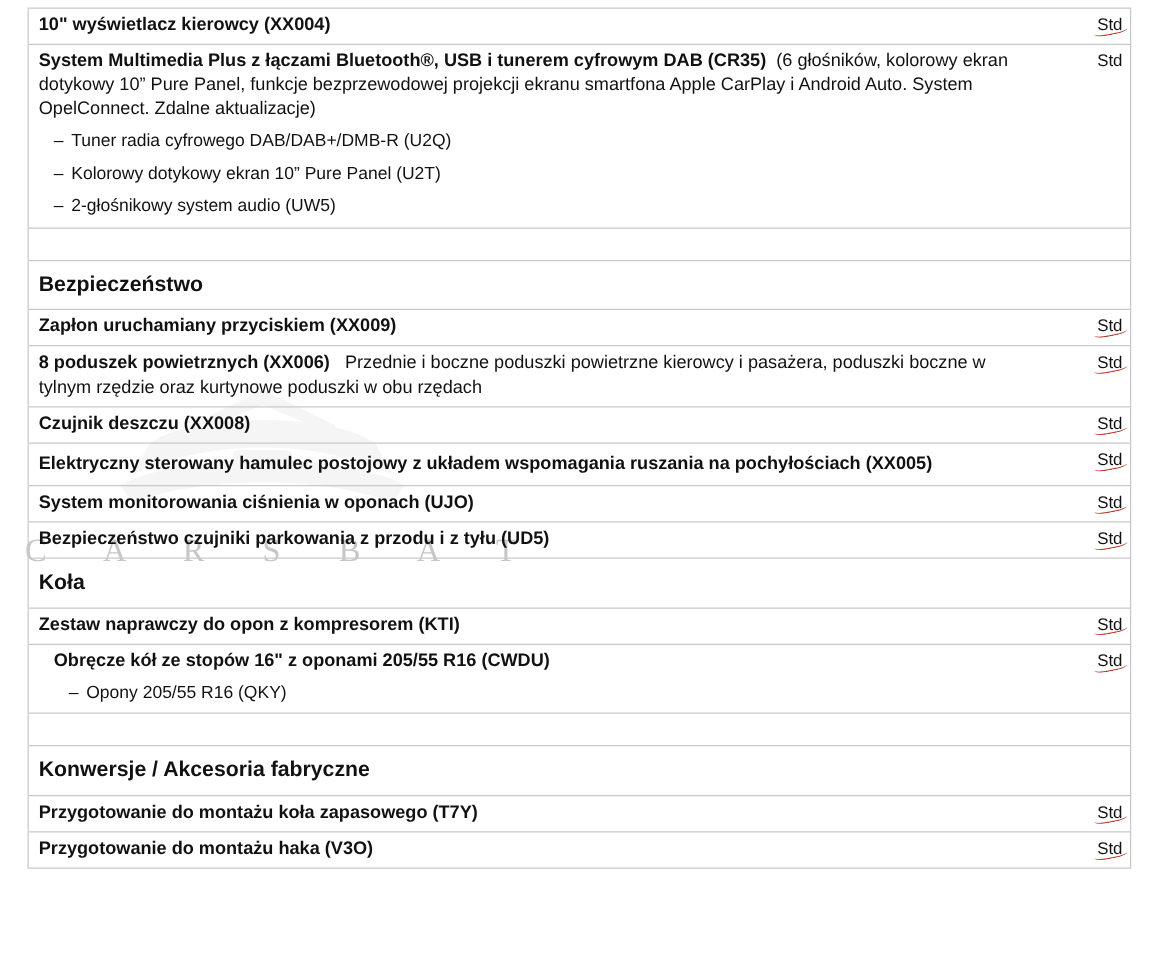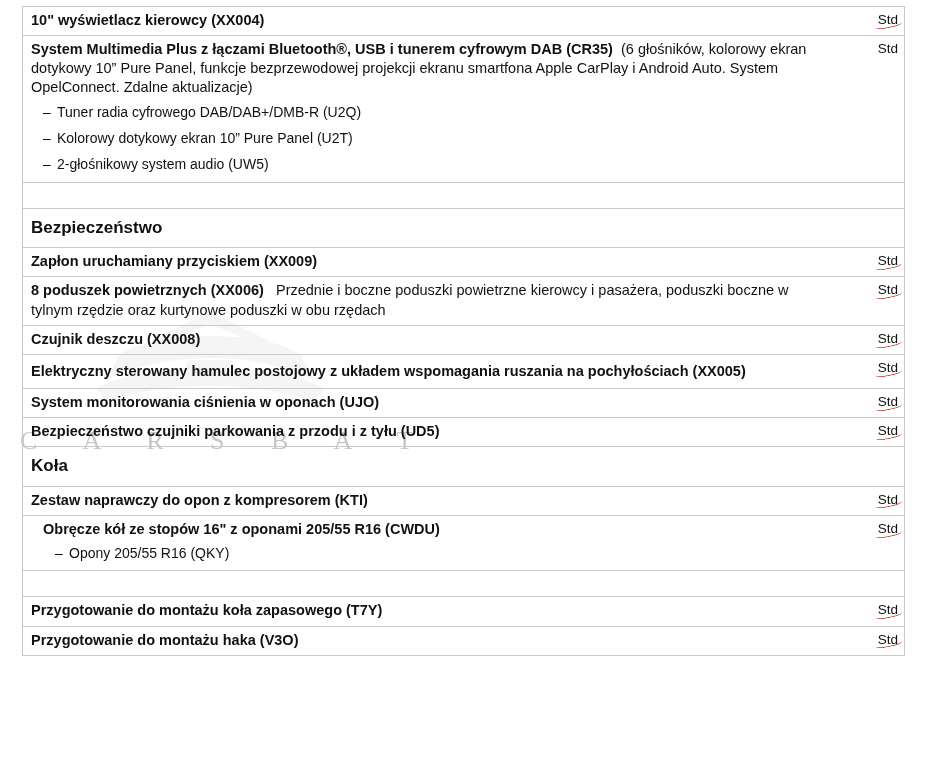--- a/index.html
+++ b/index.html
@@ -253,20 +253,24 @@
         </ul>
       </div>
       <div class="cell-val"><span class="val-text">Std</span></div>
     </div>
 
     <div class="row spacer">
       <div class="cell-main"></div>
       <div class="cell-val no-mark"><span class="val-text"></span></div>
     </div>
 
+    <div class="row section-head">
+      <div class="cell-main">Konwersje / Akcesoria fabryczne</div>
+      <div class="cell-val no-mark"><span class="val-text"></span></div>
+    </div>
 
     <div class="row">
       <div class="cell-main bold">Przygotowanie do montażu koła zapasowego (T7Y)</div>
       <div class="cell-val"><span class="val-text">Std</span></div>
     </div>
 
     <div class="row">
       <div class="cell-main bold">Przygotowanie do montażu haka (V3O)</div>
       <div class="cell-val"><span class="val-text">Std</span></div>
     </div>

